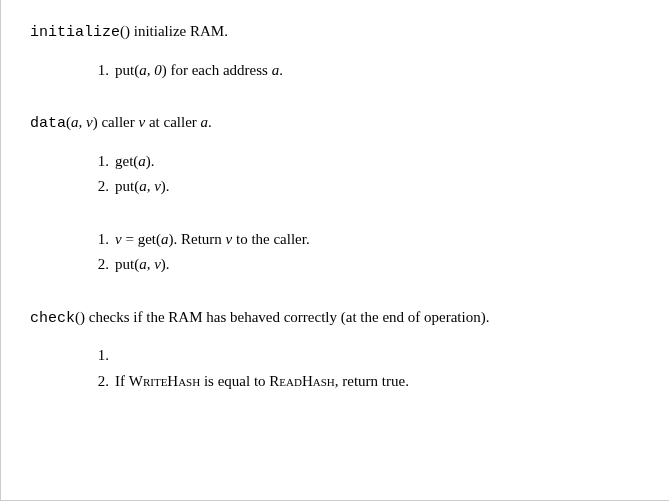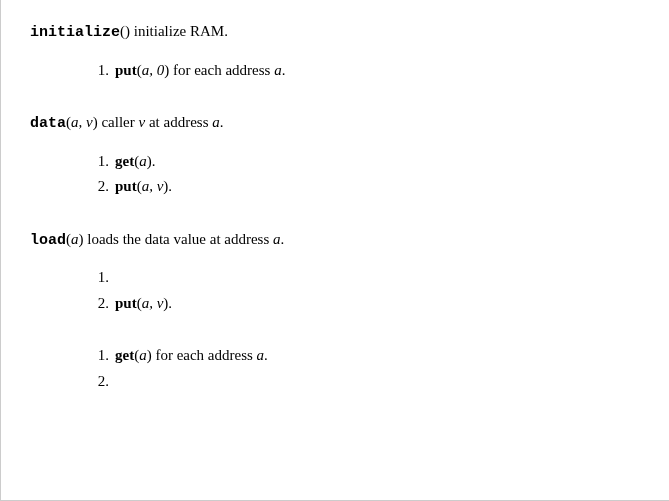--- a/index.html
+++ b/index.html
@@ -19,33 +19,33 @@
       position: relative;
     }
     .block {
       margin-bottom: 30px;
     }
     .func-line {
       margin-bottom: 14px;
     }
     .tt {
       font-family: "Courier New", Courier, monospace;
-      font-weight: bold;
+      font-weight: normal;
     }
     .rm {
       font-family: "Times New Roman", Times, serif;
     }
     .it {
       font-style: italic;
     }
     .sc {
       font-variant: small-caps;
     }
     .bold {
-      font-weight: bold;
+      font-weight: normal;
     }
     .steps {
       margin-left: 55px;
     }
     .step {
       display: flex;
       align-items: baseline;
       margin-bottom: 3px;
     }
     .step-num {
@@ -85,60 +85,63 @@
       <span class="step-num">1.</span>
       <span>
         <span class="bold">put</span>(<span class="it">a, 0</span>)<span> for each address </span><span class="it">a</span><span>.</span>
       </span>
     </div>
   </div>
 </div>
 
 <div class="block">
   <div class="func-line">
-    <span class="tt">data</span>(<span class="it rm">a, v</span>)<span> caller </span><span class="it">v</span><span> at address </span><span class="it">a</span><span>.</span>
+    <span class="tt">data</span>(<span class="it rm">a, v</span>)<span> caller </span><span class="it">v</span><span> at caller </span><span class="it">a</span><span>.</span>
   </div>
   <div class="steps">
     <div class="step">
       <span class="step-num">1.</span>
       <span>
         <span class="bold">get</span>(<span class="it">a</span>)<span>.</span>
       </span>
     </div>
     <div class="step">
       <span class="step-num">2.</span>
       <span>
         <span class="bold">put</span>(<span class="it">a, v</span>)<span>.</span>
       </span>
     </div>
   </div>
 </div>
 
 <div class="block">
-  <div class="func-line">
-    <span class="tt">load</span>(<span class="it rm">a</span>)<span> loads the data value at address </span><span class="it">a</span><span>.</span>
-  </div>
   <div class="steps">
     <div class="step">
       <span class="step-num">1.</span>
+      <span>
+        <span class="it">v</span><span> = </span><span class="bold">get</span>(<span class="it">a</span>)<span>. Return </span><span class="it">v</span><span> to the caller.</span>
+      </span>
     </div>
     <div class="step">
       <span class="step-num">2.</span>
       <span>
         <span class="bold">put</span>(<span class="it">a, v</span>)<span>.</span>
       </span>
     </div>
   </div>
 </div>
 
 <div class="block">
+  <div class="func-line">
+    <span class="tt">check</span><span class="rm">()</span><span> checks if the RAM has behaved correctly (at the end of operation).</span>
+  </div>
   <div class="steps">
     <div class="step">
       <span class="step-num">1.</span>
-      <span>
-        <span class="bold">get</span>(<span class="it">a</span>)<span> for each address </span><span class="it">a</span><span>.</span>
-      </span>
     </div>
     <div class="step">
       <span class="step-num">2.</span>
+      <span>
+        <span>If </span><span class="sc">WriteHash</span><span> is equal to </span><span class="sc">ReadHash</span><span>, return true.</span>
+      </span>
     </div>
   </div>
 </div>
 
 </body></html>

